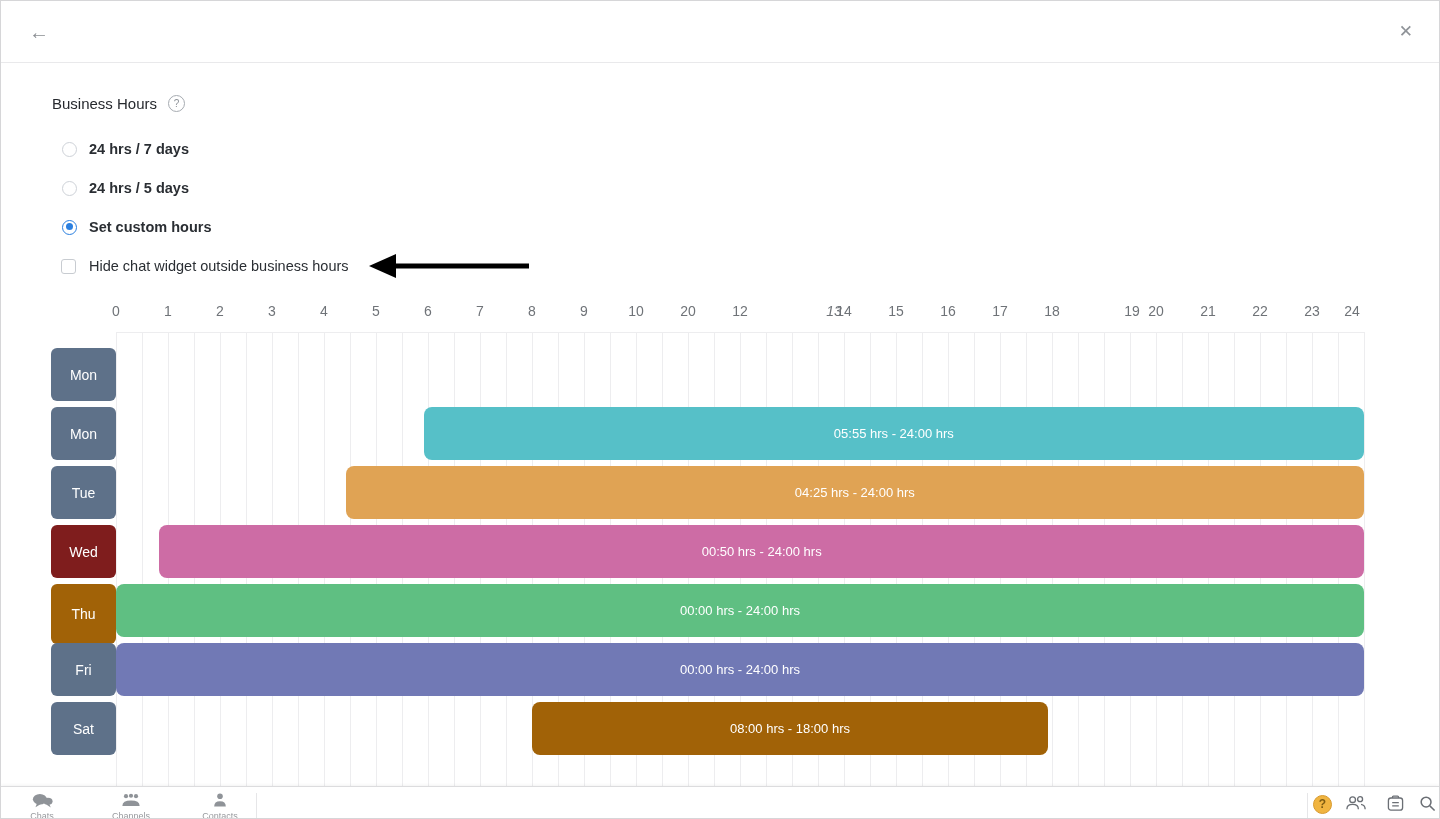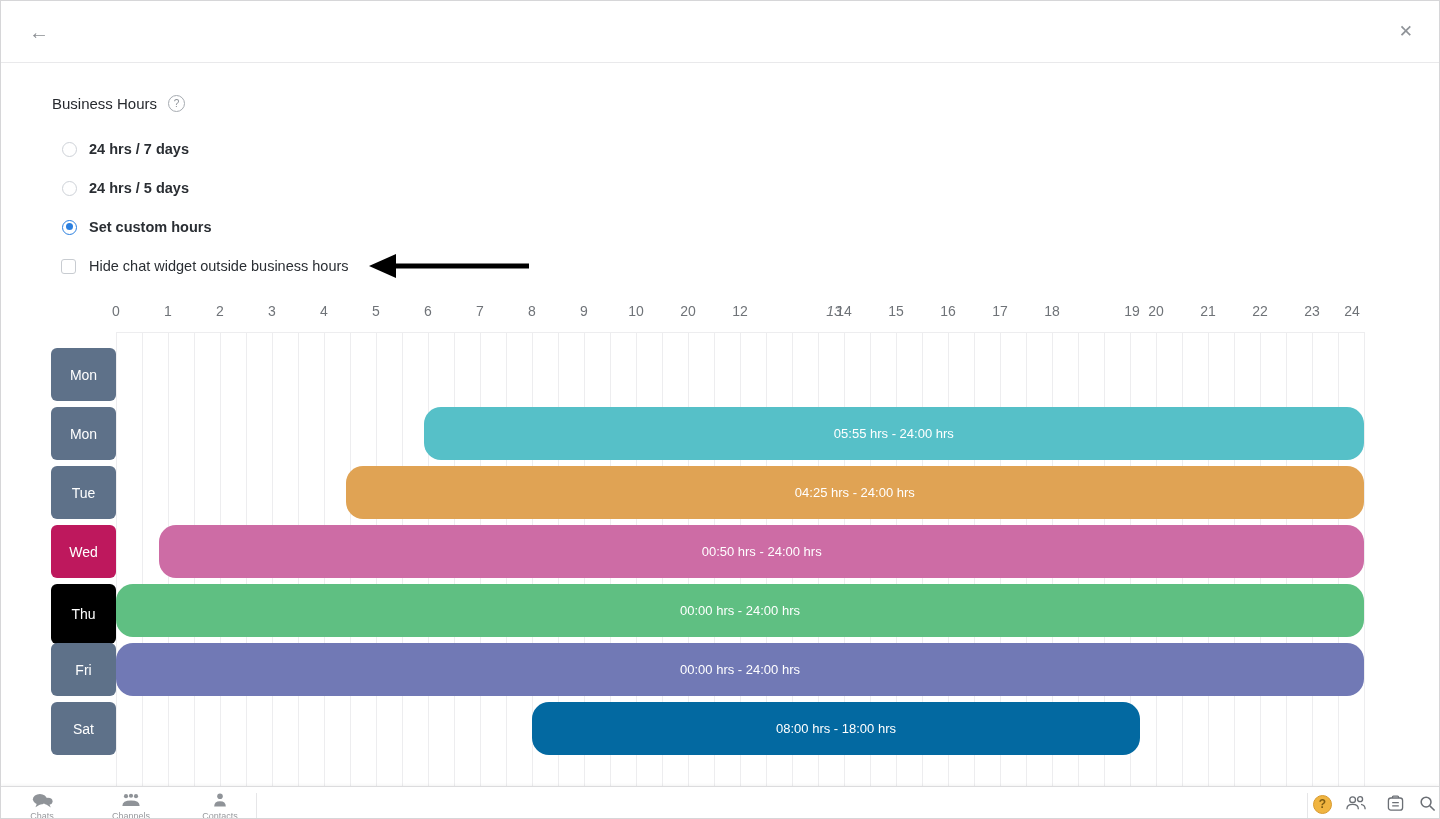--- a/index.html
+++ b/index.html
@@ -26,21 +26,21 @@
   #checkbox-row{position:absolute;left:60px;top:256px;height:18px;display:flex;align-items:center;cursor:pointer;}
   #checkbox-box{width:15px;height:15px;border:1px solid #c8ccd1;border-radius:3px;background:#fff;box-sizing:border-box;flex:none;}
   #checkbox-label{margin-left:13px;font-size:14.5px;color:#2a2e33;}
   #annot-arrow{position:absolute;left:368px;top:251px;}
 
   
   .tick-label{position:absolute;top:302px;width:30px;text-align:center;font-size:14px;color:#6f7378;}
   .gridline{position:absolute;top:331px;width:1px;height:454px;background:#ededef;}
   #grid-topline{position:absolute;left:115px;top:331px;width:1249px;height:1px;background:#ededef;}
   .day-cell{position:absolute;left:50px;width:65px;height:53px;border-radius:6px;background:#5e7189;color:#fff;font-size:14px;display:flex;align-items:center;justify-content:center;}
-  .bar{position:absolute;height:53px;border-radius:17px;color:#fff;font-size:13px;display:flex;align-items:center;justify-content:center;cursor:pointer;}
+  .bar{position:absolute;height:53px;border-radius:8px;color:#fff;font-size:13px;display:flex;align-items:center;justify-content:center;cursor:pointer;}
 
   
   #bottom-bar{position:absolute;left:0;top:785px;width:100%;height:48px;background:#fff;border-top:1px solid #dcdcde;box-shadow:0 -1px 3px rgba(0,0,0,0.05);box-sizing:border-box;}
   .bottom-tab{position:absolute;top:6px;width:80px;text-align:center;cursor:pointer;}
   .bottom-tab .tab-icon{display:block;height:16px;line-height:16px;}
   .bottom-tab .tab-label{display:block;font-size:9px;color:#97999d;margin-top:2px;}
   .vdiv{position:absolute;top:6px;width:1px;height:26px;background:#e6e6e8;}
   #smart-chat-input{position:absolute;left:266px;top:5px;width:1000px;height:26px;border:none;outline:none;font-family:"Liberation Sans",sans-serif;font-size:13.5px;color:#3a3e44;background:transparent;}
   #smart-chat-input::placeholder{color:#b9bdc2;}
   .right-icon{position:absolute;top:8px;cursor:pointer;}
@@ -159,34 +159,34 @@
       <div class="gridline" style="left: 1363px;"></div>
       <div class="day-cell" style="top: 347px; background: rgb(94, 113, 137); height: 53px;">Mon</div>
       <div class="day-cell" style="top: 406px; background: rgb(94, 113, 137); height: 53px;">Mon</div>
       <div class="bar" style="top: 406px; left: 422.668px; width: 940.332px; background: rgb(86, 192, 200); height: 53px;">
         <span>05:55 hrs - 24:00 hrs</span>
       </div>
       <div class="day-cell" style="top: 465px; background: rgb(94, 113, 137); height: 53px;">Tue</div>
       <div class="bar" style="top: 465px; left: 344.668px; width: 1018.33px; background: rgb(224, 163, 84); height: 53px;">
         <span>04:25 hrs - 24:00 hrs</span>
       </div>
-      <div class="day-cell" style="top: 524px; background: #be185d; height: 53px;">Wed</div>
+      <div class="day-cell" style="top: 524px; background: #7f1d1d; height: 53px;">Wed</div>
       <div class="bar" style="top: 524px; left: 158.332px; width: 1204.67px; background: rgb(205, 108, 165); height: 53px;">
         <span>00:50 hrs - 24:00 hrs</span>
       </div>
-      <div class="day-cell" style="top: 583px; background: #000000; height: 60px;">Thu</div>
+      <div class="day-cell" style="top: 583px; background: #a16207; height: 60px;">Thu</div>
       <div class="bar" style="top: 583px; left: 115px; width: 1248px; background: rgb(95, 191, 130); height: 53px;">
         <span>00:00 hrs - 24:00 hrs</span>
       </div>
       <div class="day-cell" style="top: 642px; background: rgb(94, 113, 137); height: 53px;">Fri</div>
       <div class="bar" style="top: 642px; left: 115px; width: 1248px; background: rgb(113, 121, 181); height: 53px;">
         <span>00:00 hrs - 24:00 hrs</span>
       </div>
       <div class="day-cell" style="top: 701px; background: rgb(94, 113, 137); height: 53px;">Sat</div>
-      <div class="bar" style="top: 701px; left: 531px; width: 608px; background: #0369a1; height: 53px;">
+      <div class="bar" style="top: 701px; left: 531px; width: 516px; background: #a16207; height: 53px;">
         <span>08:00 hrs - 18:00 hrs</span>
       </div>
     </div>
 
   <div id="bottom-bar">
     <div id="tabs-holder">
         <div class="bottom-tab" style="left: 1px;">
           <span class="tab-icon"><svg width="21" height="16" viewBox="0 0 24 18">
               <ellipse cx="9" cy="7" rx="8" ry="6" fill="#8f9398"></ellipse>
               <path d="M4 16 L6.2 10 L10.5 12.2 Z" fill="#8f9398"></path>

